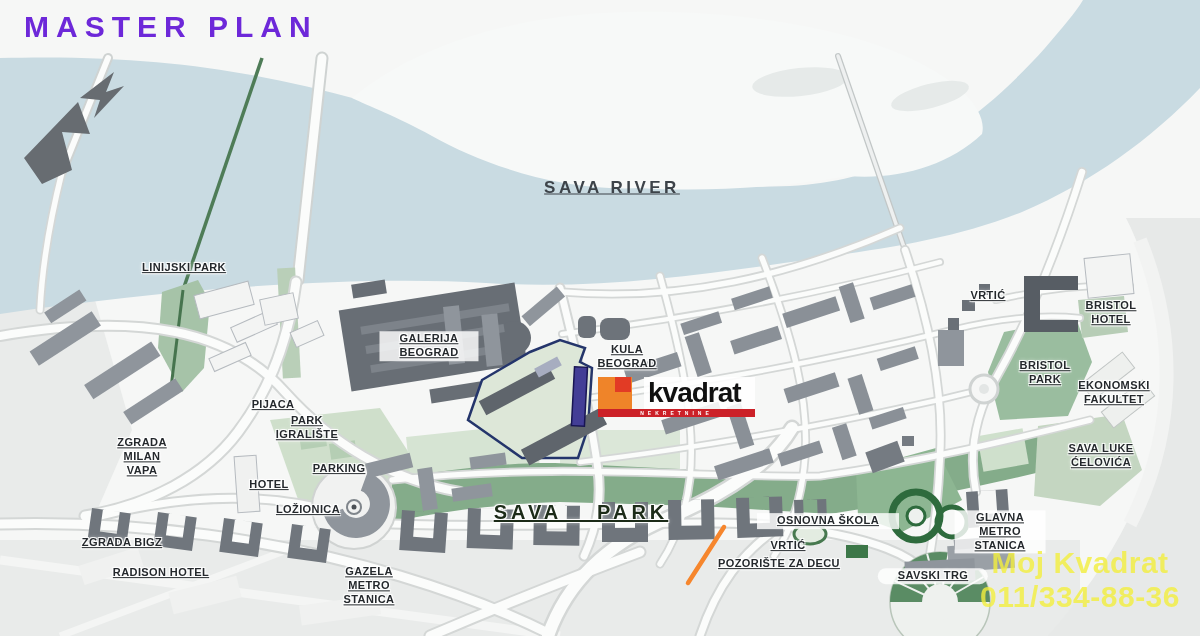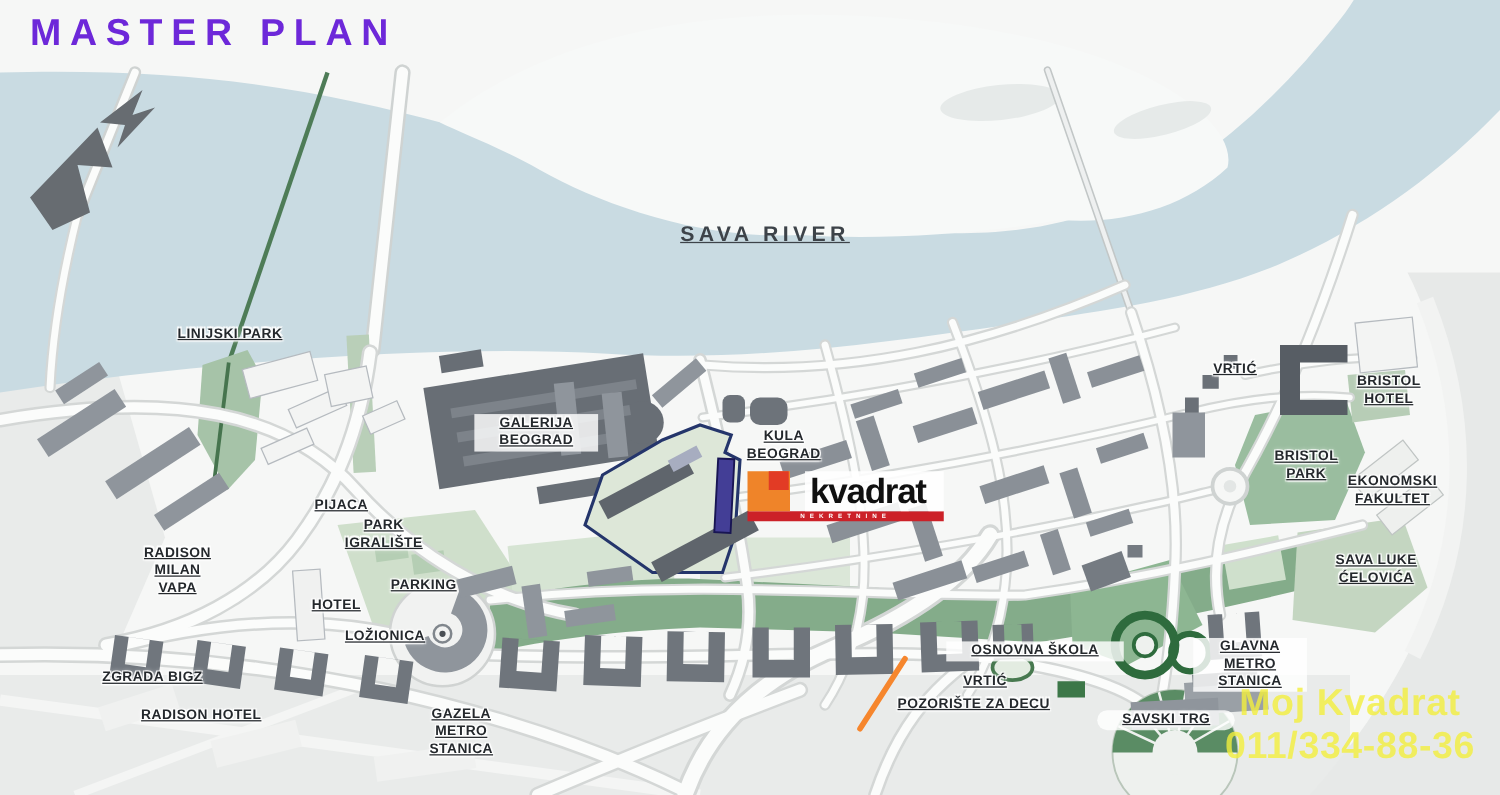--- a/index.html
+++ b/index.html
@@ -279,31 +279,32 @@
   <div class="lbl river-lbl" style="left:612px;top:187px">SAVA RIVER</div>
 
   <div class="lbl" style="left:184px;top:268px">LINIJSKI PARK</div>
   <div class="lbl chip" style="left:429px;top:346px">GALERIJA
 BEOGRAD</div>
   <div class="lbl" style="left:627px;top:357px">KULA
 BEOGRAD</div>
   <div class="lbl" style="left:273px;top:405px">PIJACA</div>
   <div class="lbl" style="left:307px;top:428px">PARK
 IGRALIŠTE</div>
-  <div class="lbl" style="left:142px;top:457px">RADISON
+  <div class="lbl" style="left:142px;top:457px">ZGRADA
 MILAN
 VAPA</div>
   <div class="lbl" style="left:269px;top:485px">HOTEL</div>
   <div class="lbl" style="left:339px;top:469px">PARKING</div>
   <div class="lbl" style="left:308px;top:510px">LOŽIONICA</div>
   <div class="lbl" style="left:122px;top:543px">ZGRADA BIGZ</div>
   <div class="lbl" style="left:161px;top:573px">RADISON HOTEL</div>
   <div class="lbl" style="left:369px;top:586px">GAZELA
 METRO
 STANICA</div>
+  <div class="lbl park-lbl" style="left:581px;top:512px">SAVA PARK</div>
   <div class="lbl chip" style="left:828px;top:521px">OSNOVNA ŠKOLA</div>
   <div class="lbl" style="left:788px;top:546px">VRTIĆ</div>
   <div class="lbl" style="left:779px;top:564px">POZORIŠTE ZA DECU</div>
   <div class="lbl chip rounded" style="left:933px;top:576px">SAVSKI TRG</div>
   <div class="lbl chip" style="left:1000px;top:532px">GLAVNA
 METRO
 STANICA</div>
   <div class="lbl" style="left:988px;top:296px">VRTIĆ</div>
   <div class="lbl" style="left:1111px;top:313px">BRISTOL
 HOTEL</div>

